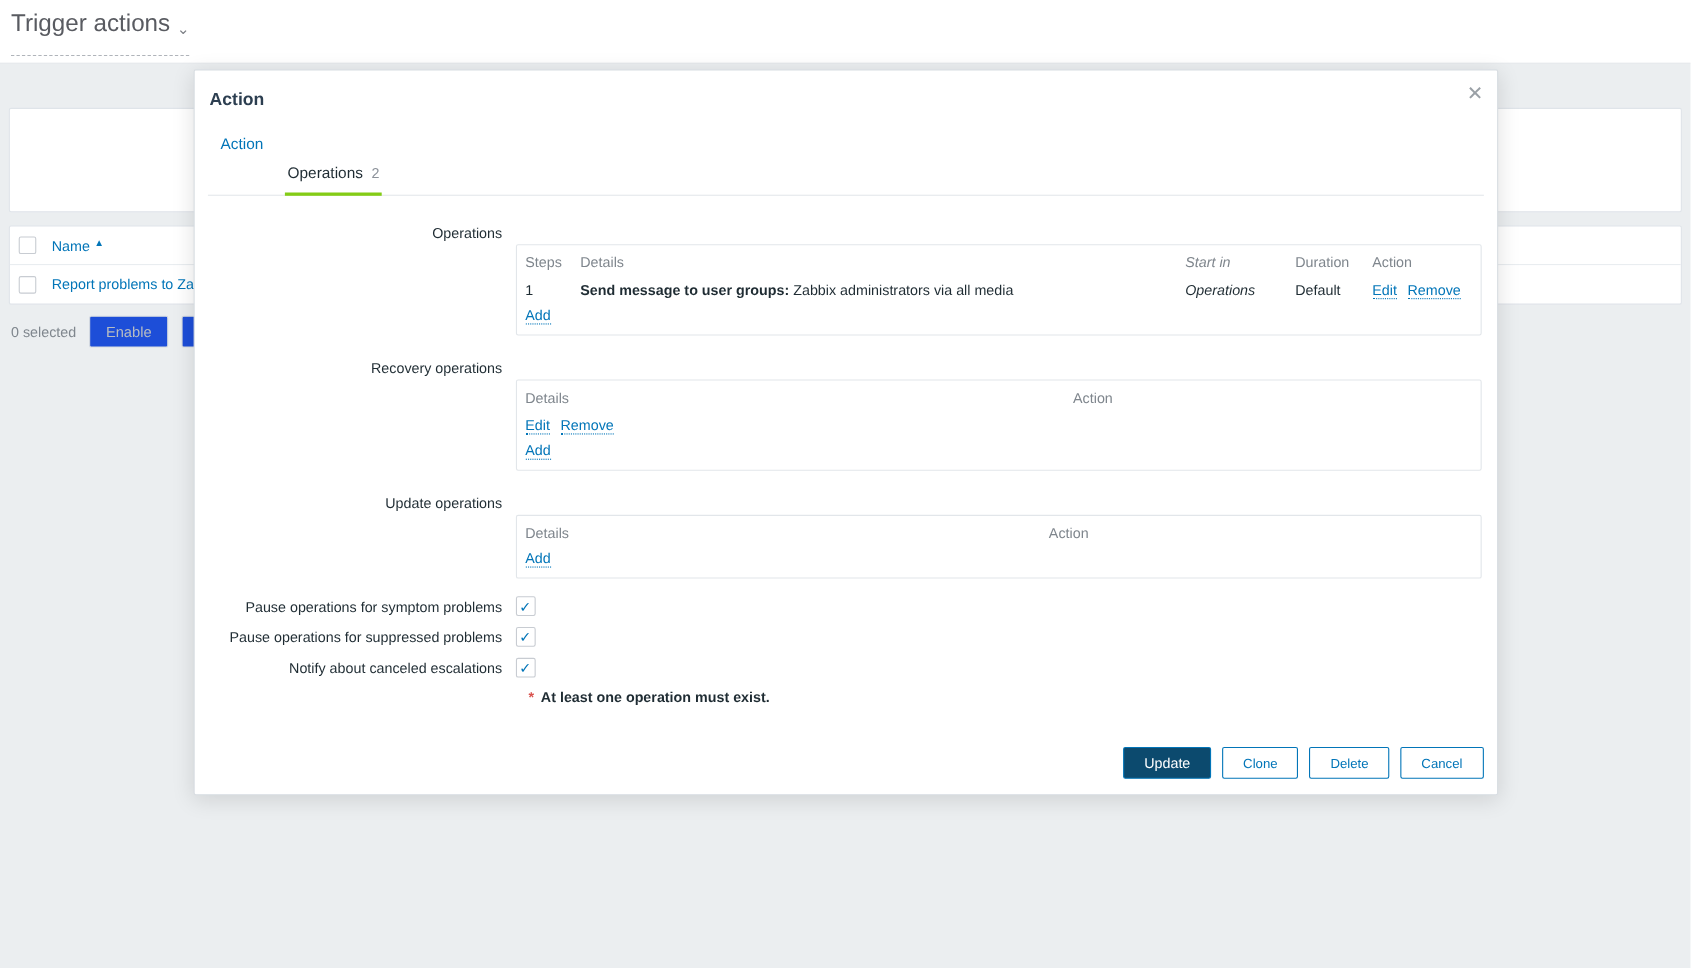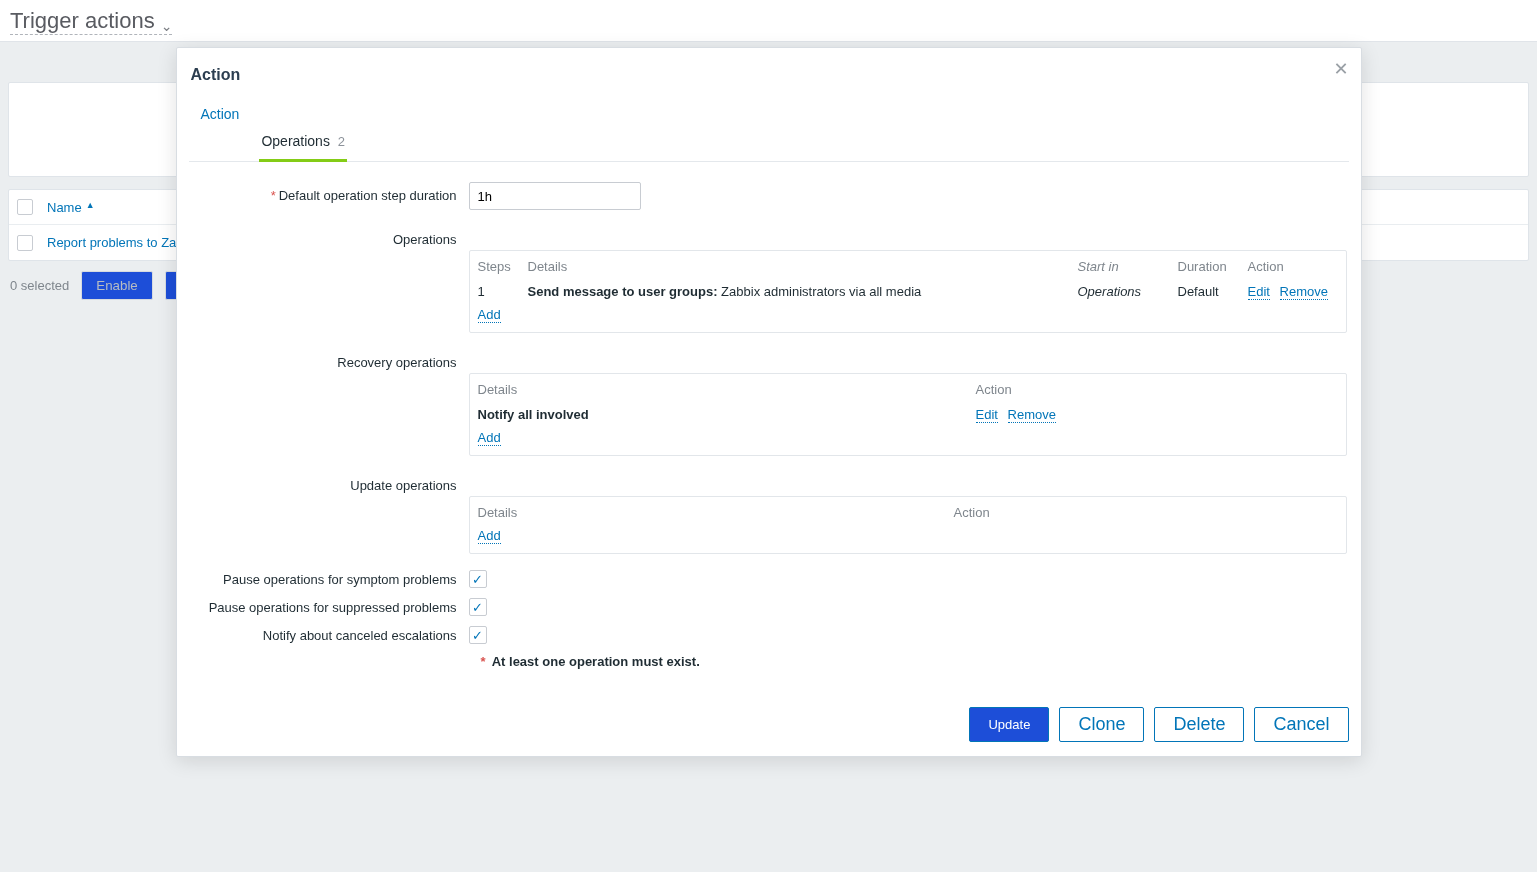--- a/index.html
+++ b/index.html
@@ -14,21 +14,21 @@
     padding: 8px 10px 6px 10px;
     border-bottom: 1px solid #e0e4e9;
   }
   .page-title {
     display: inline-flex;
     align-items: flex-end;
     gap: 6px;
     font-size: 22px;
     color: #595b61;
     border-bottom: 1px dashed #b0b4ba;
-    padding-bottom: 0;
+    padding-bottom: 16px;
   }
   .chev-down {
     font-size: 14px;
     color: #7b7e84;
   }
   .bg-area {
     background: #ebeef0;
     min-height: 830px;
     padding: 40px 8px 8px 8px;
     position: relative;
@@ -219,36 +219,36 @@
     font-weight: bold;
   }
 
   .modal-footer {
     display: flex;
     justify-content: flex-end;
     gap: 10px;
     margin-top: 38px;
   }
   .btn-primary {
-    background: #1d4ed8;
+    background: #0c4a6e;
     color: #fff;
     border: 1px solid #0275b8;
     padding: 6px 18px;
     border-radius: 2px;
     cursor: pointer;
     font-size: 13px;
   }
   .btn-outline {
     background: #fff;
     color: #0275b8;
     border: 1px solid #0275b8;
     padding: 6px 18px;
     border-radius: 2px;
     cursor: pointer;
-    font-size: 18px;
+    font-size: 12px;
   }
 </style>
 </head>
 <body>
 
 <div class="page-header">
   <span class="page-title">
     <span>Trigger actions</span>
     <span class="chev-down">⌄</span>
   </span>
@@ -288,28 +288,20 @@
           <span>Action</span>
         </div>
         <div class="tab active">
           <span>Operations</span>
           <span class="tab-badge">2</span>
         </div>
       </div>
 
       <div class="form-area">
 
-        <div class="form-row">
-          <div class="lbl">
-            <span class="req">*</span><span>Default operation step duration</span>
-          </div>
-          <div class="ctrl">
-            <input type="text" class="txt" value="1h" style="">
-          </div>
-        </div>
 
         <div class="form-row">
           <div class="lbl">Operations</div>
           <div class="ctrl">
             <div class="ops-box">
               <div class="ops-head">
                 <div class="c-steps">Steps</div>
                 <div class="c-details">Details</div>
                 <div class="c-startin">Start in</div>
                 <div class="c-duration">Duration</div>
@@ -336,21 +328,20 @@
 
         <div class="form-row">
           <div class="lbl">Recovery operations</div>
           <div class="ctrl">
             <div class="ops-box">
               <div class="ops-head">
                 <div class="c-rec-details">Details</div>
                 <div class="c-rec-action">Action</div>
               </div>
               <div class="ops-row">
-                <div class="c-rec-details bold">Notify all involved</div>
                 <div class="c-rec-action">
                   <span class="link-a">Edit</span>
                   <span class="link-a">Remove</span>
                 </div>
               </div>
               <div>
                 <span class="link-a">Add</span>
               </div>
             </div>
           </div>

